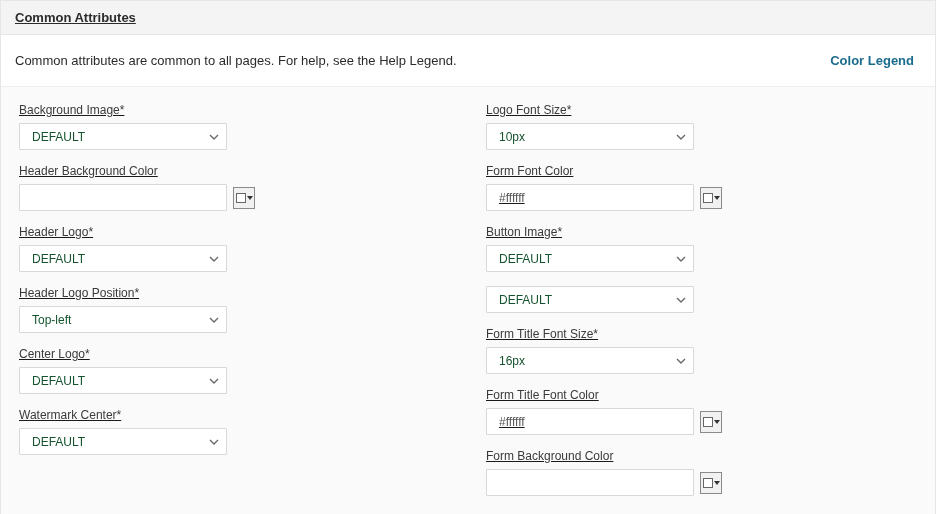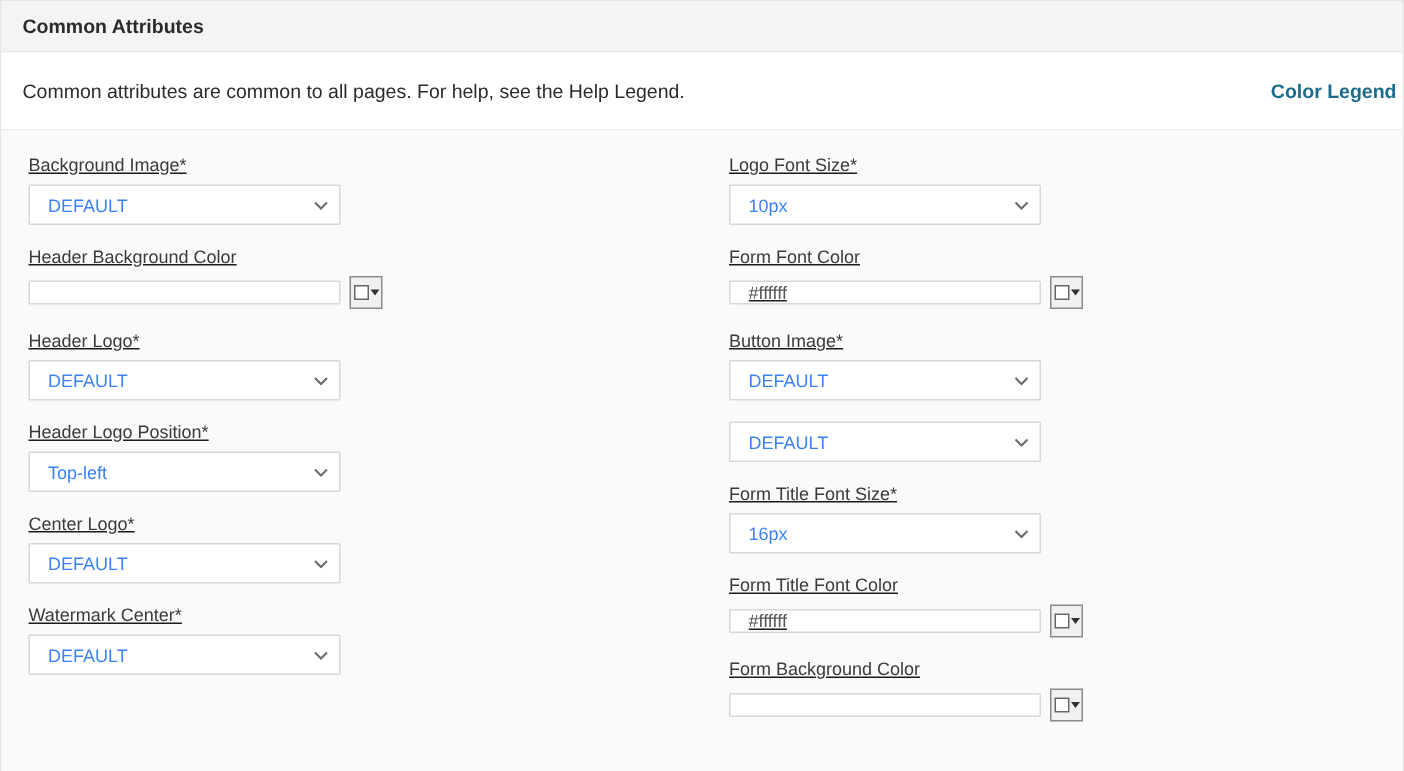--- a/index.html
+++ b/index.html
@@ -14,26 +14,27 @@
     border: 1px solid #e6e6e6;
     border-bottom: none;
   }
   .panel-header {
     background: #f4f4f4;
     border-bottom: 1px solid #e6e6e6;
     padding: 9px 14px;
     font-weight: 600;
     font-size: 13px;
     color: #2b2b2b;
+    text-decoration: underline;
   }
   .help-row {
     display: flex;
     justify-content: space-between;
     align-items: center;
-    padding: 18px 2px 18px 14px;
+    padding: 18px 19px 18px 14px;
     font-size: 13px;
     color: #2b2b2b;
     background:#ffffff;
   }
   .help-link {
     color: #1a6b8c;
     font-weight: 600;
     cursor: pointer;
     padding-right:2px;
   }
@@ -67,36 +68,36 @@
     position: relative;
     width: 208px;
   }
   .select-wrap input {
     width: 100%;
     height: 27px;
     padding: 0 26px 0 12px;
     border: 1px solid #d8d8d8;
     background: #ffffff;
     font-size: 12px;
-    color: #3b82f6;
+    color: #14532d;
     border-radius: 1px;
   }
   .select-wrap .chev {
     position: absolute;
     right: 8px;
     top: 50%;
     transform: translateY(-50%);
     pointer-events: none;
     width: 10px;
     height: 10px;
     display:flex;align-items:center;justify-content:center;
   }
   .text-input {
     width: 208px;
-    height: 16px;
+    height: 27px;
     padding: 0 12px;
     border: 1px solid #d8d8d8;
     background: #ffffff;
     font-size: 12px;
     color: #555555;
     border-radius: 1px;
   }
   .color-button {
     width: 22px;
     height: 22px;

